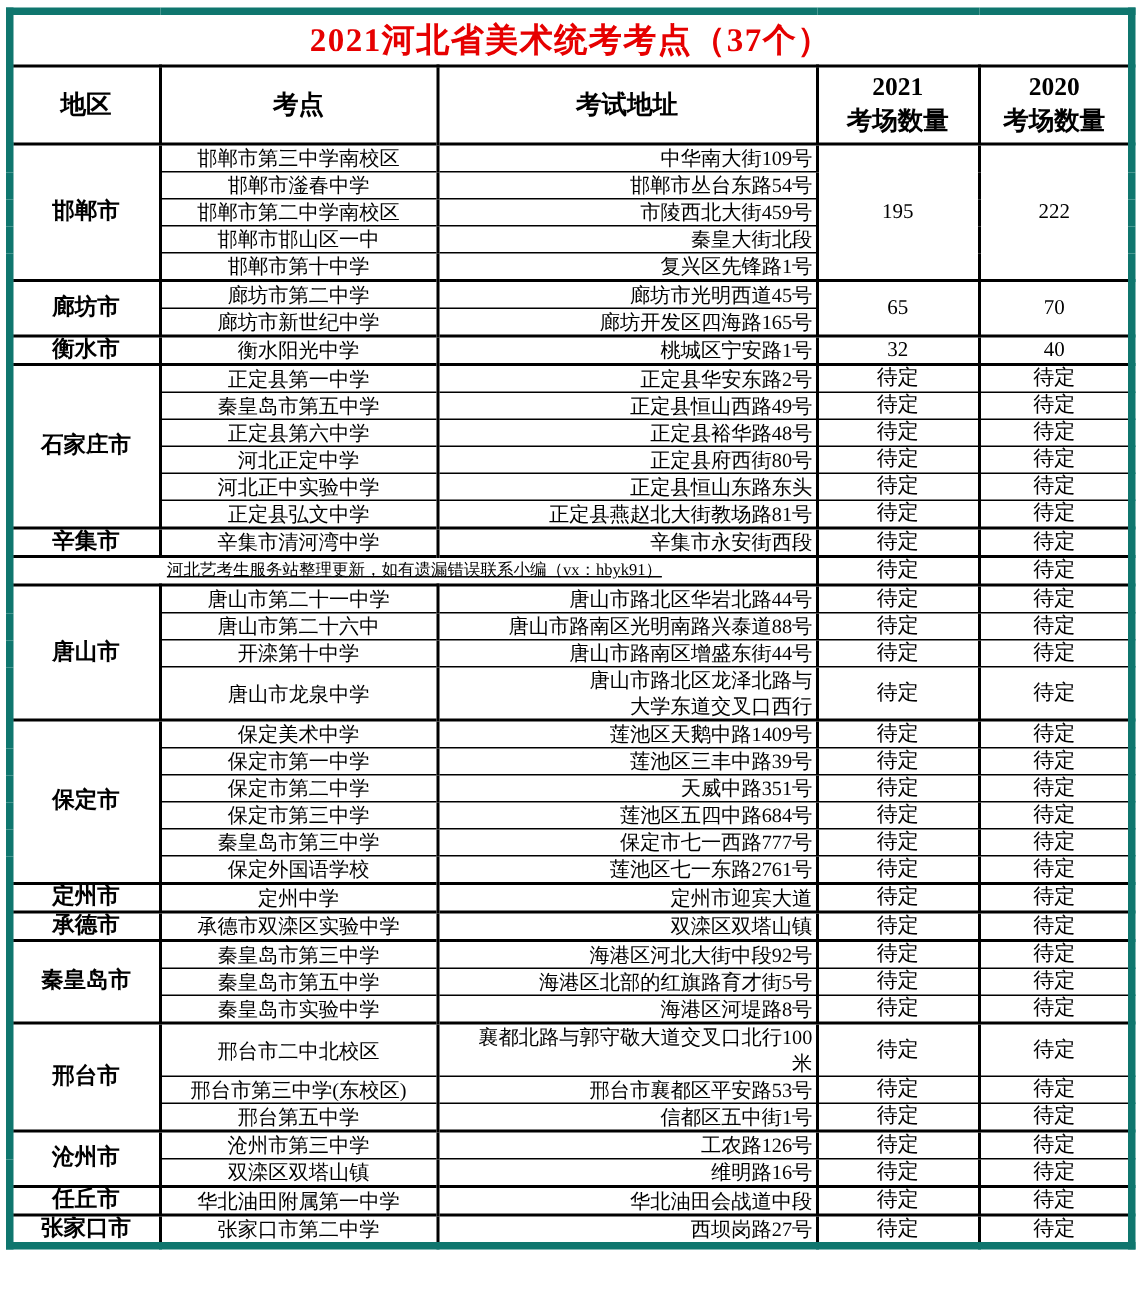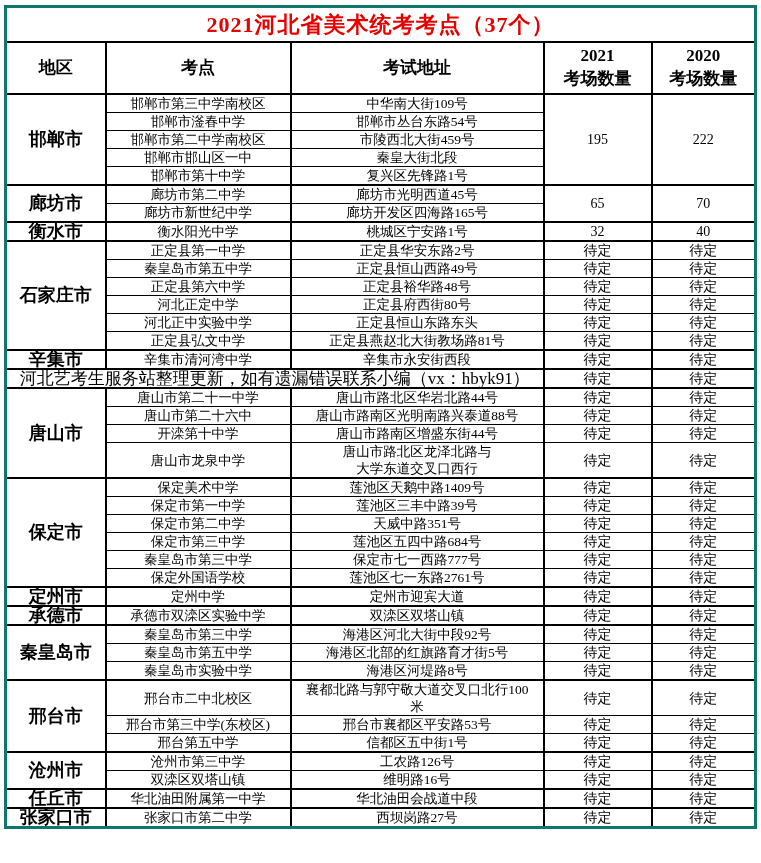--- a/index.html
+++ b/index.html
@@ -12,21 +12,21 @@
   .wrap {
     box-sizing: border-box;
     width: 761px;
     min-height: 863px;
     padding: 5px 4px;
     background: #fff;
   }
   table.exam-table {
     width: 100%;
     border-collapse: collapse;
-    border: 3px solid #0f766e;
+    border: 5px solid #0f766e;
     table-layout: fixed;
   }
   td, th {
     border: 1.6px solid #000;
     border-left-width: 2px;
     border-right-width: 2px;
     text-align: center;
     vertical-align: middle;
     padding: 0 2px;
     overflow: hidden;
@@ -48,30 +48,32 @@
     white-space: pre-line;
     line-height: 1.35;
   }
   tbody td {
     height: 17px;
     line-height: 17px;
     font-size: 13.5px;
   }
   td.region {
     font-weight: bold;
-    font-size: 18px;
+    font-size: 15px;
   }
   td.addr {
     white-space: pre-line;
+    text-align: right;
   }
   td.num {
     font-size: 14px;
   }
   td.notice {
-    font-size: 17px;
+    font-size: 11px;
+    text-decoration: underline;
   }
 </style>
 </head>
 <body>
 
 <div class="wrap">
   <table class="exam-table">
     <colgroup>
       <col style="width:100px">
       <col style="width:185px">

